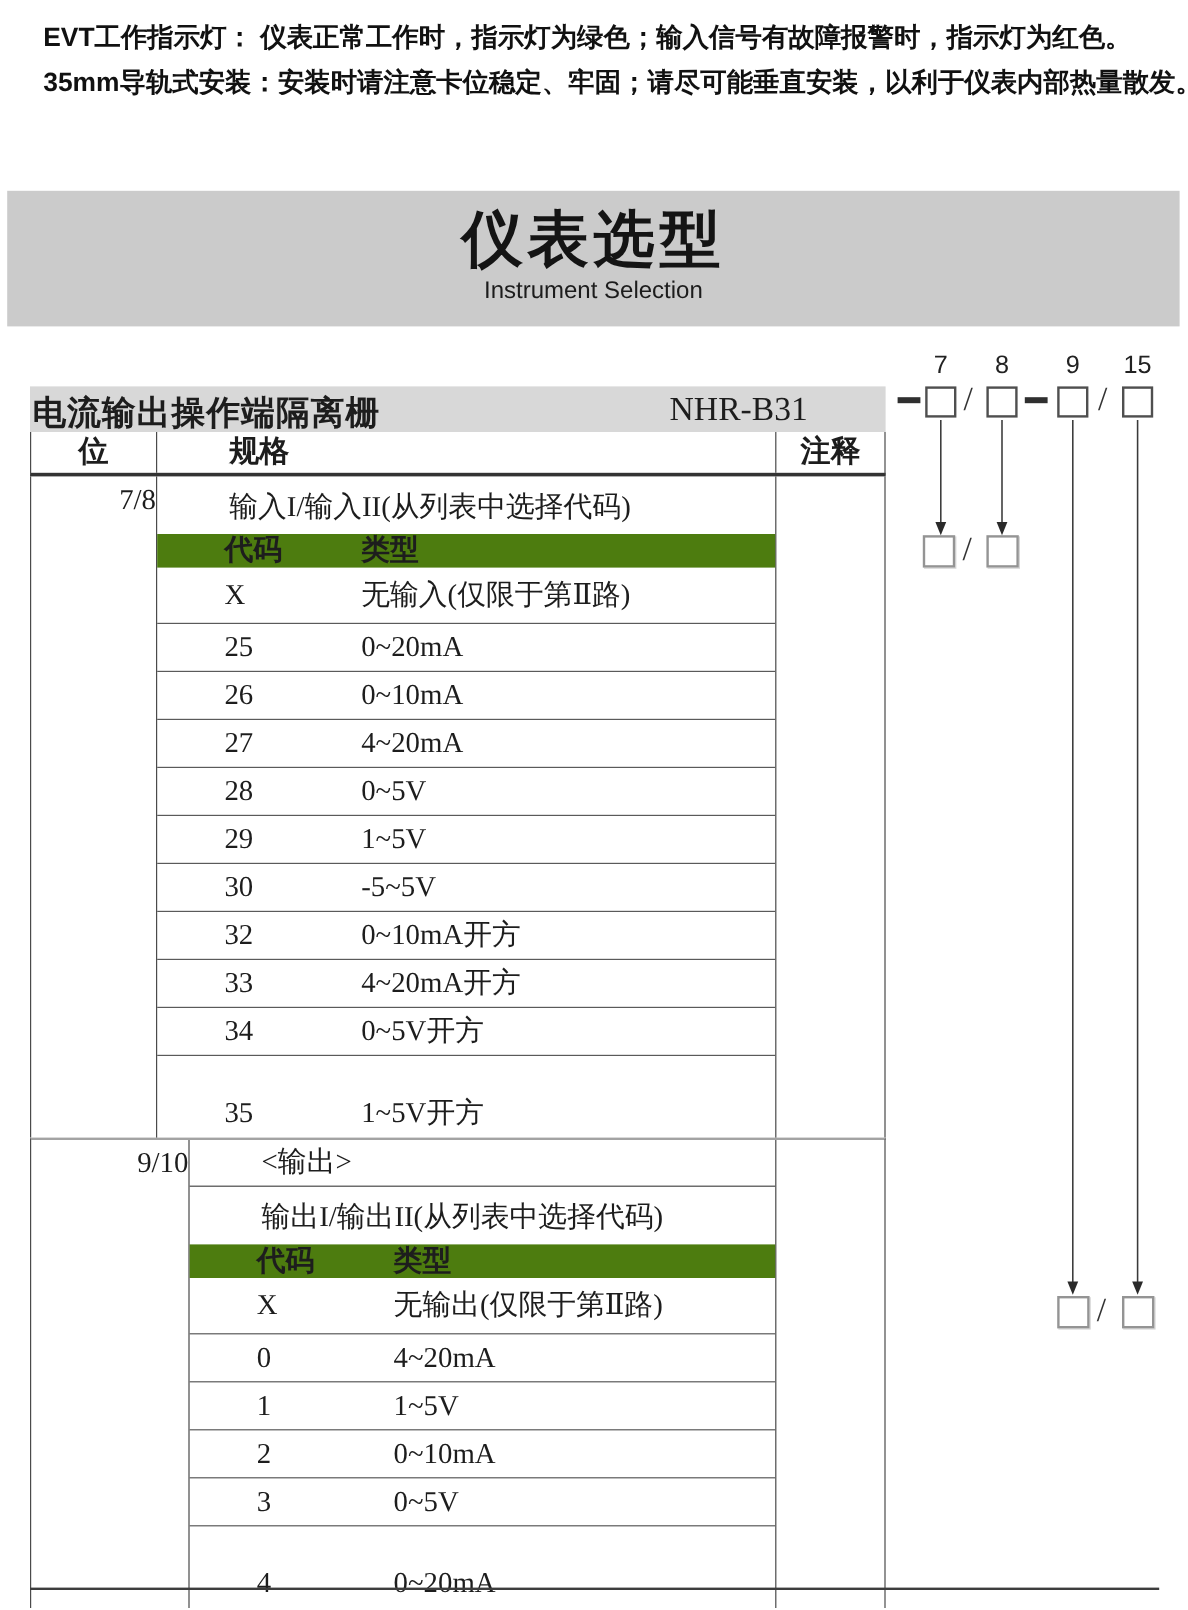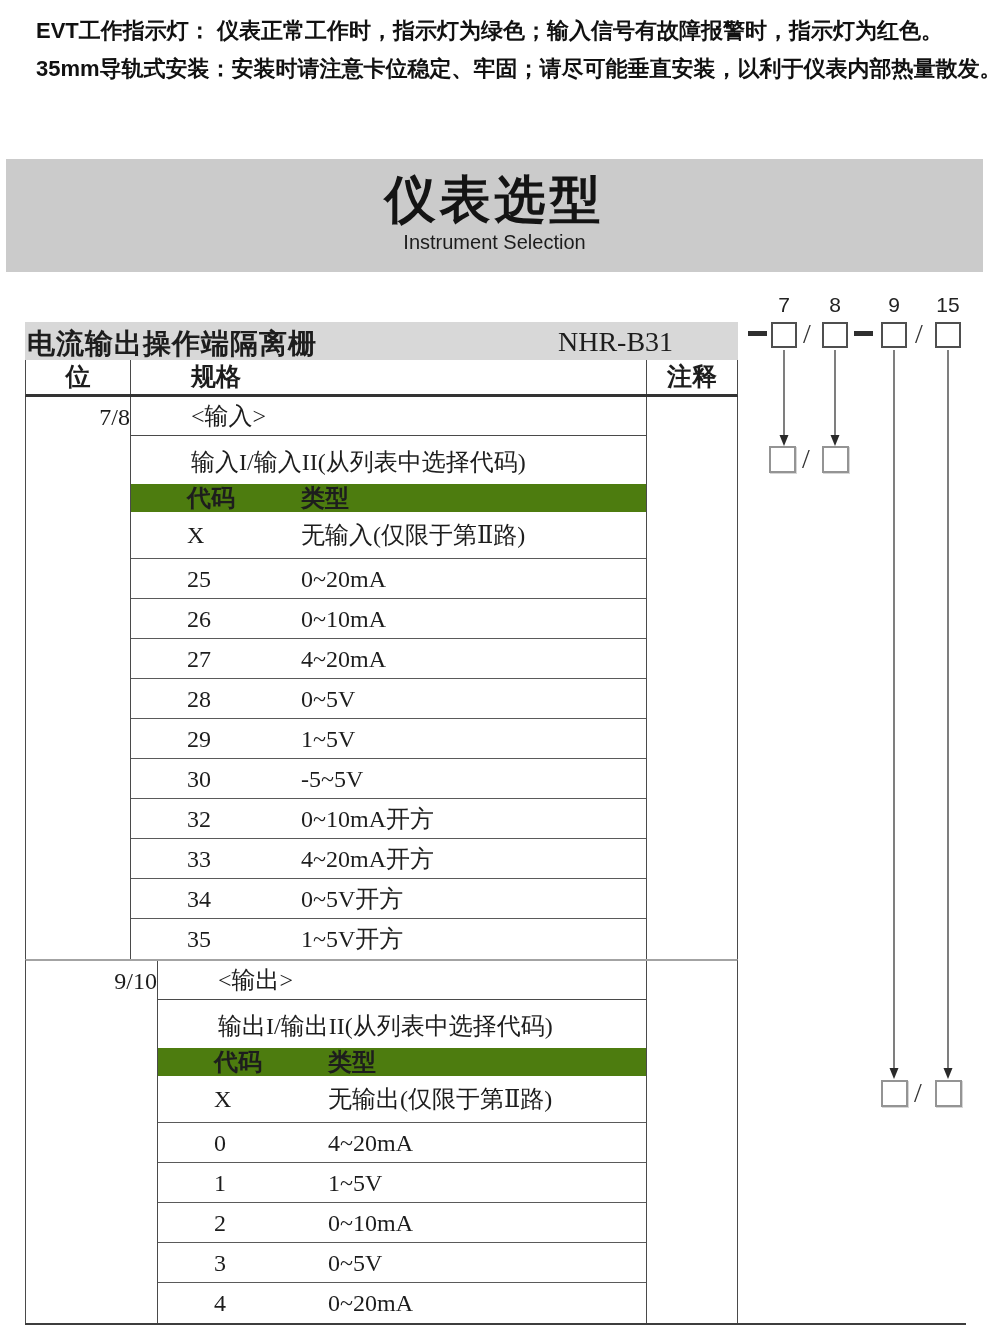--- a/index.html
+++ b/index.html
@@ -49,21 +49,21 @@
   .section2 { border-top: 2px solid #a3a3a3; padding-left: 27px; }
   .bit-cell  { width: 105px; border-right: 1px solid #4a4a4a; text-align: right; padding-top: 7px; }
   .spec-cell { flex: 1; border-right: 1px solid #4a4a4a; }
   .note-cell { width: 90px; }
 
   .group-row { height: 39px; line-height: 38px; padding-left: 60px; border-bottom: 1px solid #4a4a4a; }
   .instr-row { height: 48px; line-height: 52px; padding-left: 60px; }
   .code-head { height: 28px; line-height: 28px; background: #4d7c0f; display: flex; font-weight: bold; }
   .code-row  { display: flex; height: 40px; line-height: 40px; border-bottom: 1px solid #5a5a5a; }
   .code-row.tall { height: 47px; line-height: 47px; }
-  .spec-cell .code-row:last-child { border-bottom: none; }
+  .spec-cell .code-row:last-child { border-bottom: none; margin-top: 28px; }
   .code-col { width: 170px; padding-left: 56px; }
   .type-col { flex: 1; }
 
   .bottom-line { position: absolute; left: 25px; top: 1323px; width: 941px; height: 2px; background: #3d3d3d; }
 
   
   .digit {
     position: absolute; top: 293px; width: 40px; text-align: center;
     font-family: "Liberation Sans", "DejaVu Sans", sans-serif; font-size: 21px; color: #222;
   }
@@ -108,21 +108,20 @@
 
     <div class="head-row">
       <span class="h-bit">位</span>
       <span class="h-spec">规格</span>
       <span class="h-note">注释</span>
     </div>
 
     <div class="section">
       <div class="bit-cell">7/8</div>
       <div class="spec-cell">
-        <div class="group-row">&lt;输入&gt;</div>
         <div class="instr-row">输入I/输入II(从列表中选择代码)</div>
         <div class="code-head">
           <span class="code-col">代码</span>
           <span class="type-col">类型</span>
         </div>
         <div class="code-row tall">
           <span class="code-col">X</span>
           <span class="type-col">无输入(仅限于第Ⅱ路)</span>
         </div>
         <div class="code-row">

